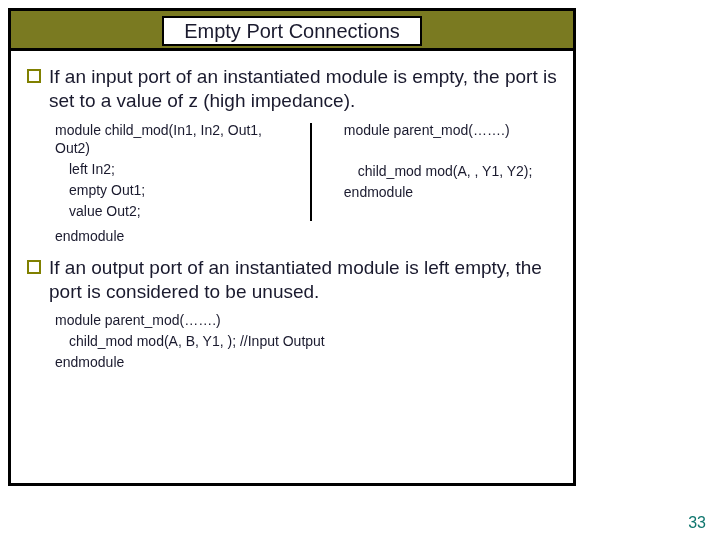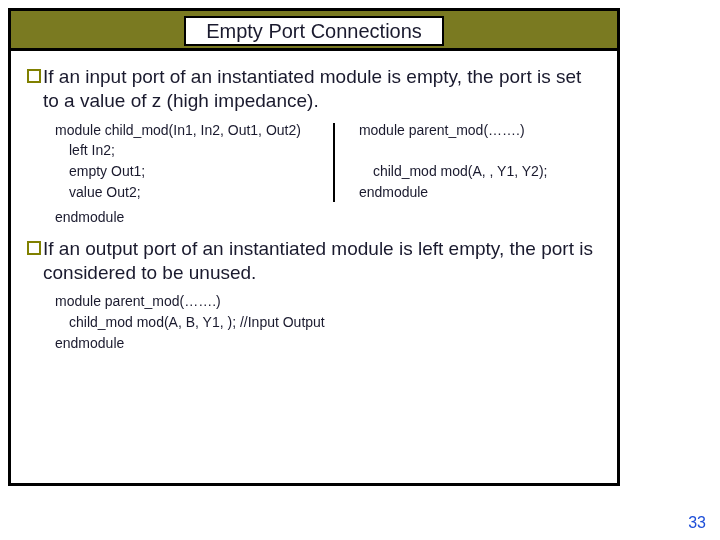--- a/index.html
+++ b/index.html
@@ -5,21 +5,21 @@
   * { box-sizing: border-box; margin: 0; padding: 0; }
   html, body { width: 720px; height: 540px; background: #fff; font-family: Tahoma, Verdana, Arial, sans-serif; }
   .slide {
     position: relative;
     width: 720px;
     height: 540px;
   }
   .main-box {
     position: absolute;
     top: 8px; left: 8px;
-    width: 612px; height: 478px;
+    width: 568px; height: 478px;
     border: 3px solid #000;
     background: #fff;
     text-decoration: underline;
   }
   .title-bar {
     position: absolute;
     top: 0; left: 0;
     width: 100%; height: 40px;
     background: #7a7a21;
     border-bottom: 3px solid #000;
@@ -38,32 +38,32 @@
     font-size: 20px;
     color: #1a1a2e;
   }
   .body {
     position: absolute;
     top: 44px; left: 0; right: 0; bottom: 0;
     padding: 10px 16px 8px 16px;
     color: #1a1a2e;
   }
   .bullet-row {
-    display: flex; align-items: flex-start; gap: 2px;
+    display: flex; align-items: flex-start; gap: 8px;
     margin-bottom: 8px;
     justify-content: space-between;
   }
   .bullet-row .sq {
     width: 14px; height: 14px; border: 2px solid #808000; margin-top: 4px; flex: 0 0 auto;
   }
   .bullet-row .txt {
     font-size: 19px; line-height: 1.25;
   }
   .two-col {
-    display: flex; gap: 0px; margin: 4px 0 0 28px;
+    display: flex; gap: 8px; margin: 4px 0 0 28px;
   }
   .col-left {
     width: 320px;
     font-size: 14px; line-height: 1.35;
   }
   .col-right {
     width: 300px;
     font-size: 14px; line-height: 1.35;
   }
   .pad1 { padding-left: 0; }
@@ -73,21 +73,21 @@
   }
   .below-block {
     margin: 4px 0 2px 28px;
     font-size: 14px; line-height: 1.35;
   }
   .mb-sm { margin-bottom: 2px; }
   .gap-top { margin-top: 10px; }
   .pagenum {
     position: absolute;
     right: 14px; bottom: 8px;
-    font-size: 16px; color: #1d4ed8;
+    font-size: 16px; color: #0f766e;
   }
 </style>
 </head>
 <body>
 
 <div class="slide">
   <div class="main-box">
     <div class="title-bar">
       <div class="title-inner">
         <span>Empty Port Connections</span>

